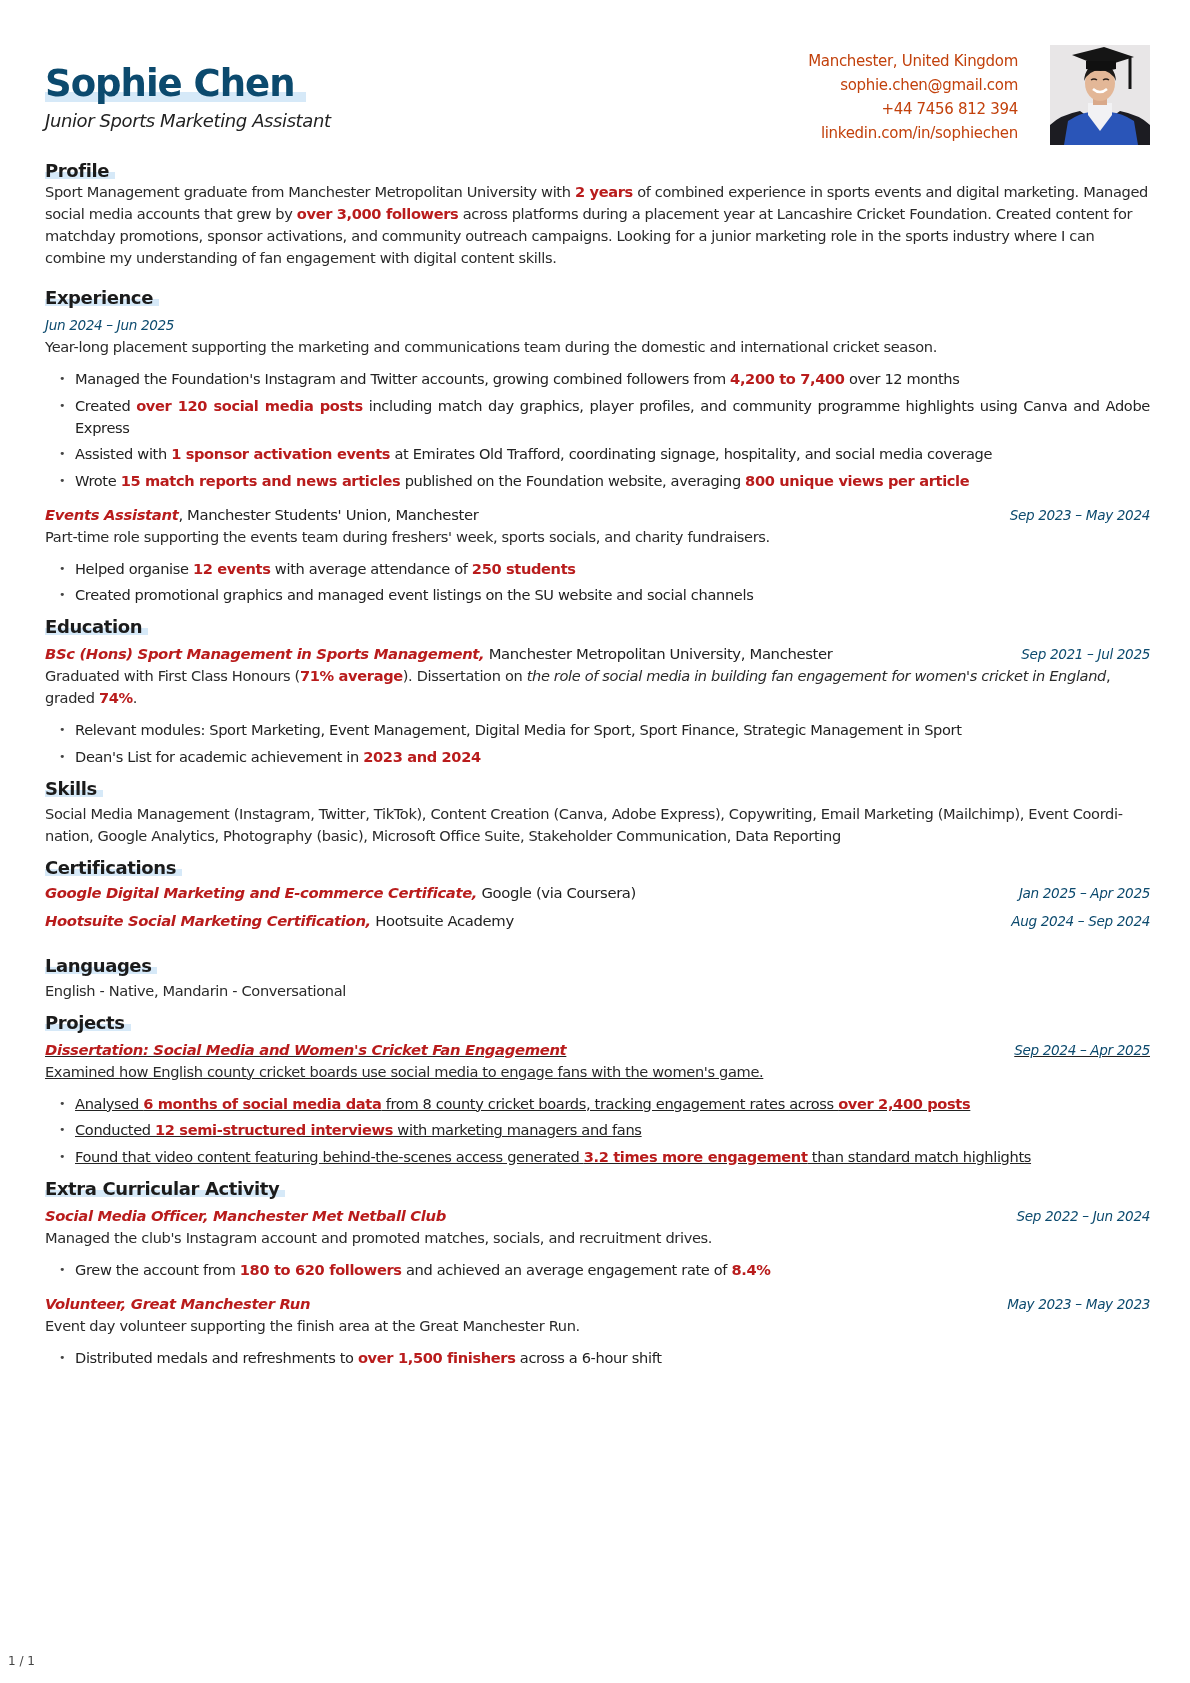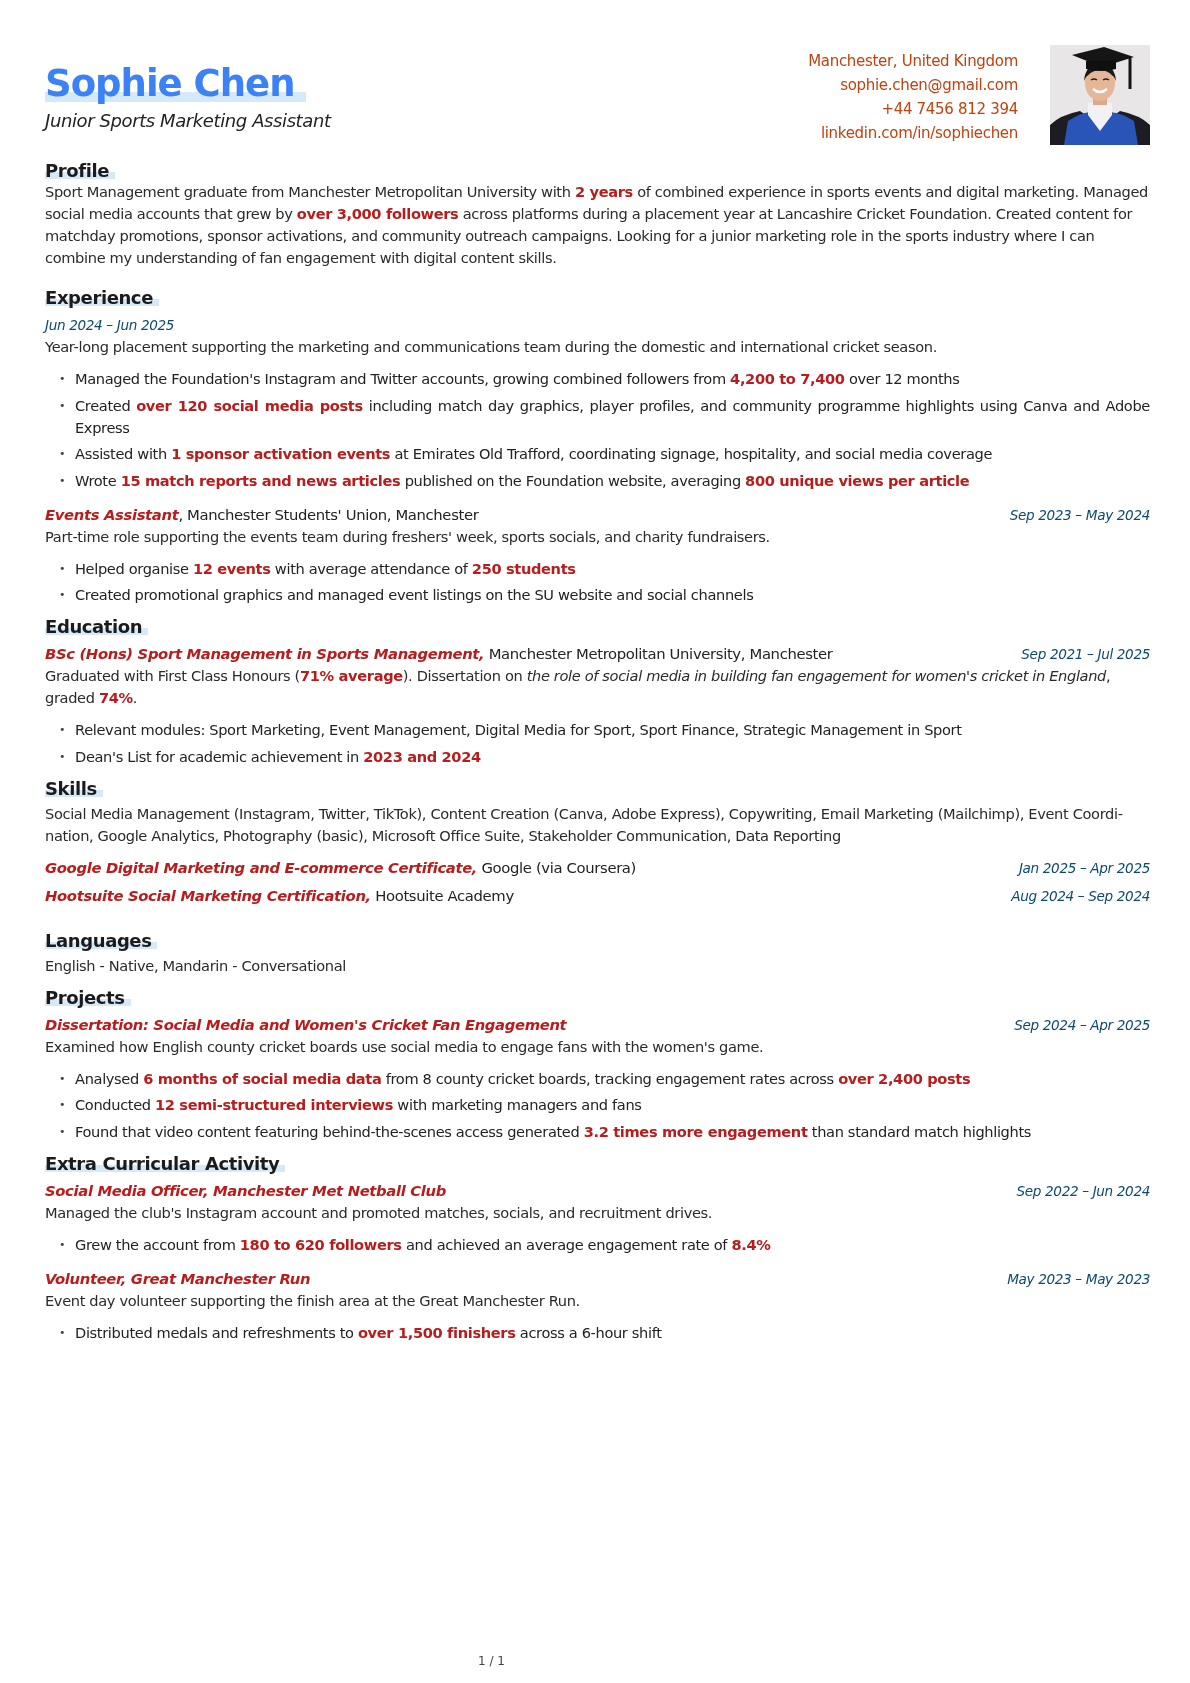--- a/index.html
+++ b/index.html
@@ -10,21 +10,21 @@
     position: relative;
     font-size: 14.6px;
     letter-spacing: -0.35px;
   }
   .page { position: absolute; left: 45px; top: 0; width: 1105px; }
 
   
   .header { position: relative; height: 155px; }
   .name-wrap { position: absolute; left: 0; top: 62px; }
   .name {
-    font-size: 37px; font-weight: bold; color: #3b82f6; letter-spacing: -1px;
+    font-size: 37px; font-weight: bold; color: #0c4a6e; letter-spacing: -1px;
     display: inline-block; position: relative; line-height: 44px;
   }
   .hl { position: relative; display: inline-block; z-index: 1; }
   .hl::after {
     content: ""; position: absolute; left: 0; right: -10px; bottom: 1px; height: 8px;
     background: #d6e9f8; z-index: -1;
   }
   .name.hl::after { bottom: 4px; height: 10px; right: -12px; }
   .subtitle { position: absolute; left: 0; top: 110px; font-style: italic; font-size: 18px; color: #222; letter-spacing: -0.4px; }
   .contact { position: absolute; right: 132px; top: 49px; text-align: right; font-size: 15px; line-height: 24px; color: #c2410c; letter-spacing: -0.3px; }
@@ -37,21 +37,21 @@
   .section-title .hl::after { right: -6px; height: 7px; bottom: 2px; }
   .para { font-size: 14.6px; line-height: 22px; color: #2a2a2a; }
   .entry-head { display: flex; justify-content: space-between; align-items: baseline; line-height: 22px; }
   .entry-title { font-size: 14.8px; }
   .entry-title b { font-style: italic; font-weight: bold; }
   .date { font-style: italic; font-size: 13.6px; color: #0c4a6e; white-space: nowrap; }
   ul.bullets { list-style: none; margin: 10px 0 0 0; }
   ul.bullets li { position: relative; padding-left: 30px; line-height: 22px; margin-bottom: 4.5px; text-align: justify; }
   ul.bullets li::before { content: "•"; position: absolute; left: 14px; top: 0; font-size: 11px; color: #444; }
   b { font-weight: bold; color: #b91c1c; }
-  .footer { position: absolute; top: 1654px; left: 16px; width: 951px; text-align: center; font-size: 12px; color: #444; letter-spacing: 0; }
+  .footer { position: absolute; top: 1654px; left: 8px; width: 951px; text-align: left; font-size: 12px; color: #444; letter-spacing: 0; }
 </style>
 </head>
 <body>
 
 <div class="page">
 
   <div class="header">
     <div class="name-wrap">
       <span class="name hl">Sophie Chen</span>
     </div>
@@ -140,36 +140,37 @@
         </div>
       </div>
   </section>
 
   <section style="margin-top:10px;">
     <div class="section-title"><span class="hl">Skills</span></div>
     <p class="para" style="margin-top:2px; padding-right:10px;">Social Media Management (Instagram, Twitter, TikTok), Content Creation (Canva, Adobe Express), Copywriting, Email Marketing (Mailchimp), Event Coordi-nation, Google Analytics, Photography (basic), Microsoft Office Suite, Stakeholder Communication, Data Reporting</p>
   </section>
 
   <section style="margin-top:10px;">
+    <div class="section-title"><span class="hl">Certifications</span></div>
     <div class="entry-head" style="margin-top:4px;">
       <span class="entry-title"><b>Google Digital Marketing and E-commerce Certificate,</b><span> Google (via Coursera)</span></span>
       <span class="date">Jan 2025 – Apr 2025</span>
     </div>
     <div class="entry-head" style="margin-top:6px;">
       <span class="entry-title"><b>Hootsuite Social Marketing Certification,</b><span> Hootsuite Academy</span></span>
       <span class="date">Aug 2024 – Sep 2024</span>
     </div>
   </section>
 
   <section style="margin-top:23px;">
     <div class="section-title"><span class="hl">Languages</span></div>
     <p class="para" style="margin-top:2px;">English - Native, Mandarin - Conversational</p>
   </section>
 
-  <section style="margin-top:10px;">
+  <section style="margin-top:10px;text-decoration:underline;">
     <div class="section-title"><span class="hl">Projects</span></div>
     <div>
         <div style="margin-top: 6px;">
           <div class="entry-head">
             <span class="entry-title"><b>Dissertation: Social Media and Women's Cricket Fan Engagement</b></span>
             <span class="date">Sep 2024 – Apr 2025</span>
           </div>
           <p class="para">Examined how English county cricket boards use social media to engage fans with the women's game.</p>
           <ul class="bullets">
             <li><span>Analysed </span><b>6 months of social media data</b><span> from 8 county cricket boards, tracking engagement rates across </span><b>over 2,400 posts</b></li>

